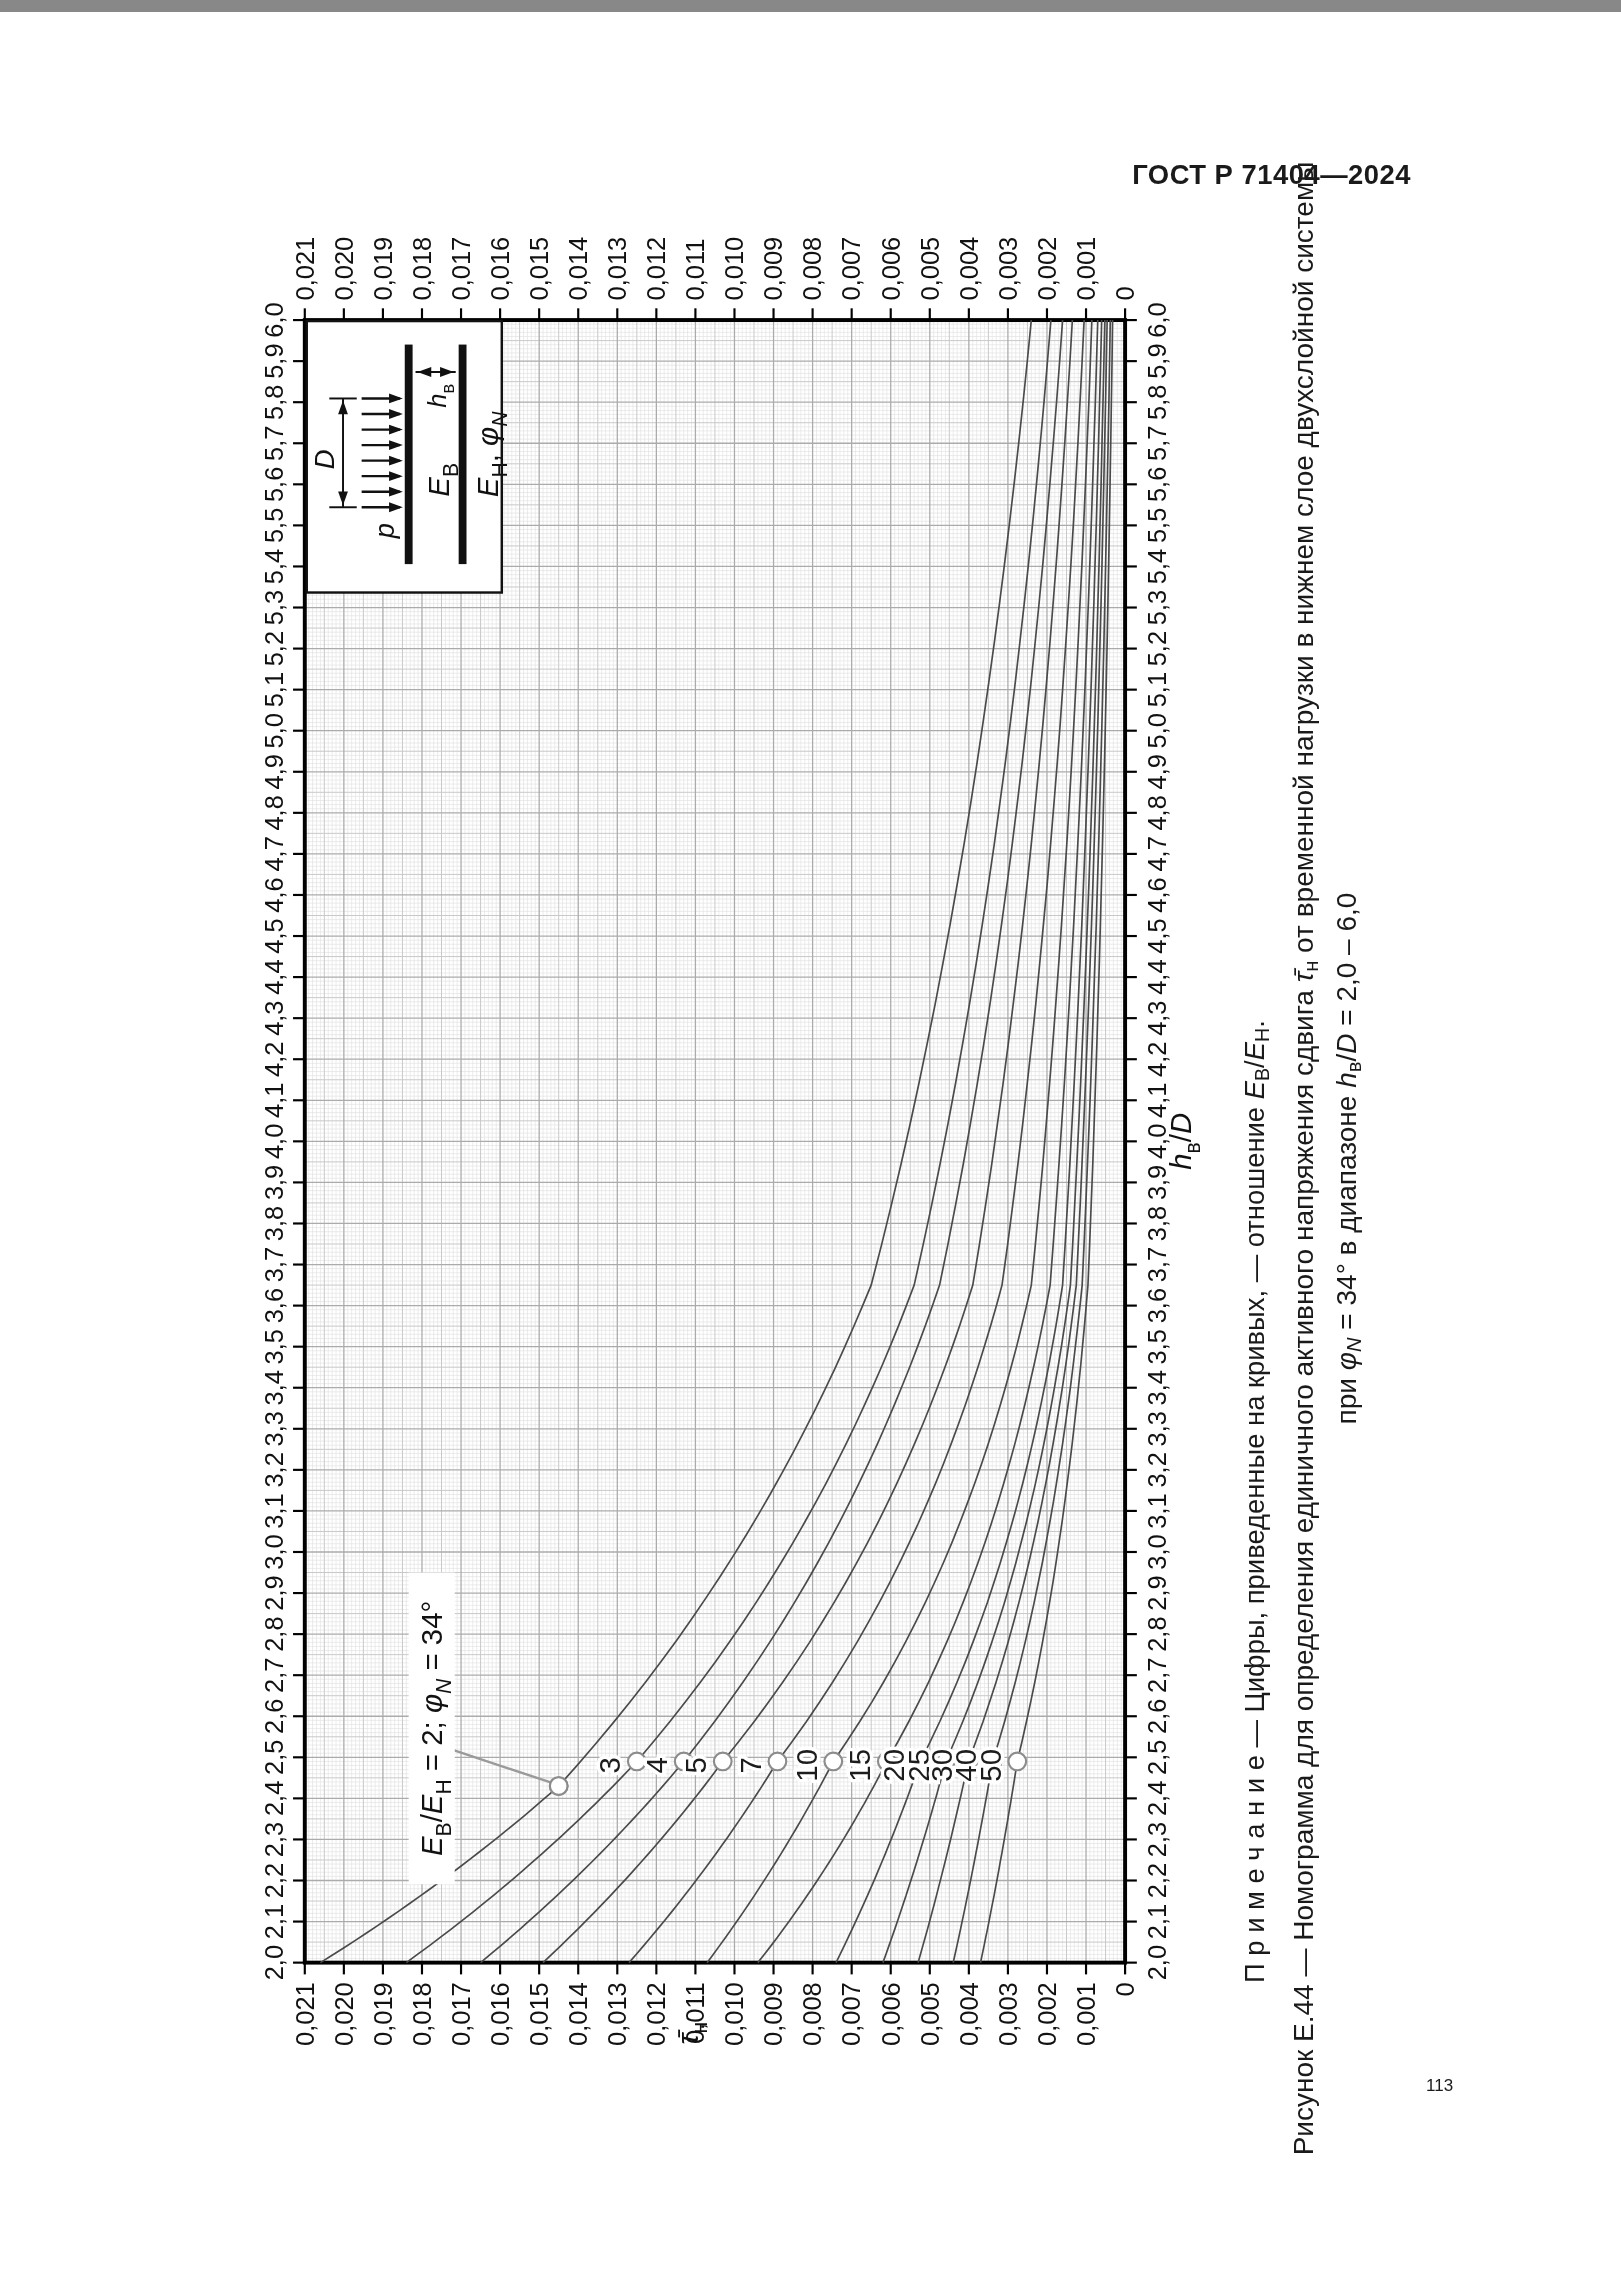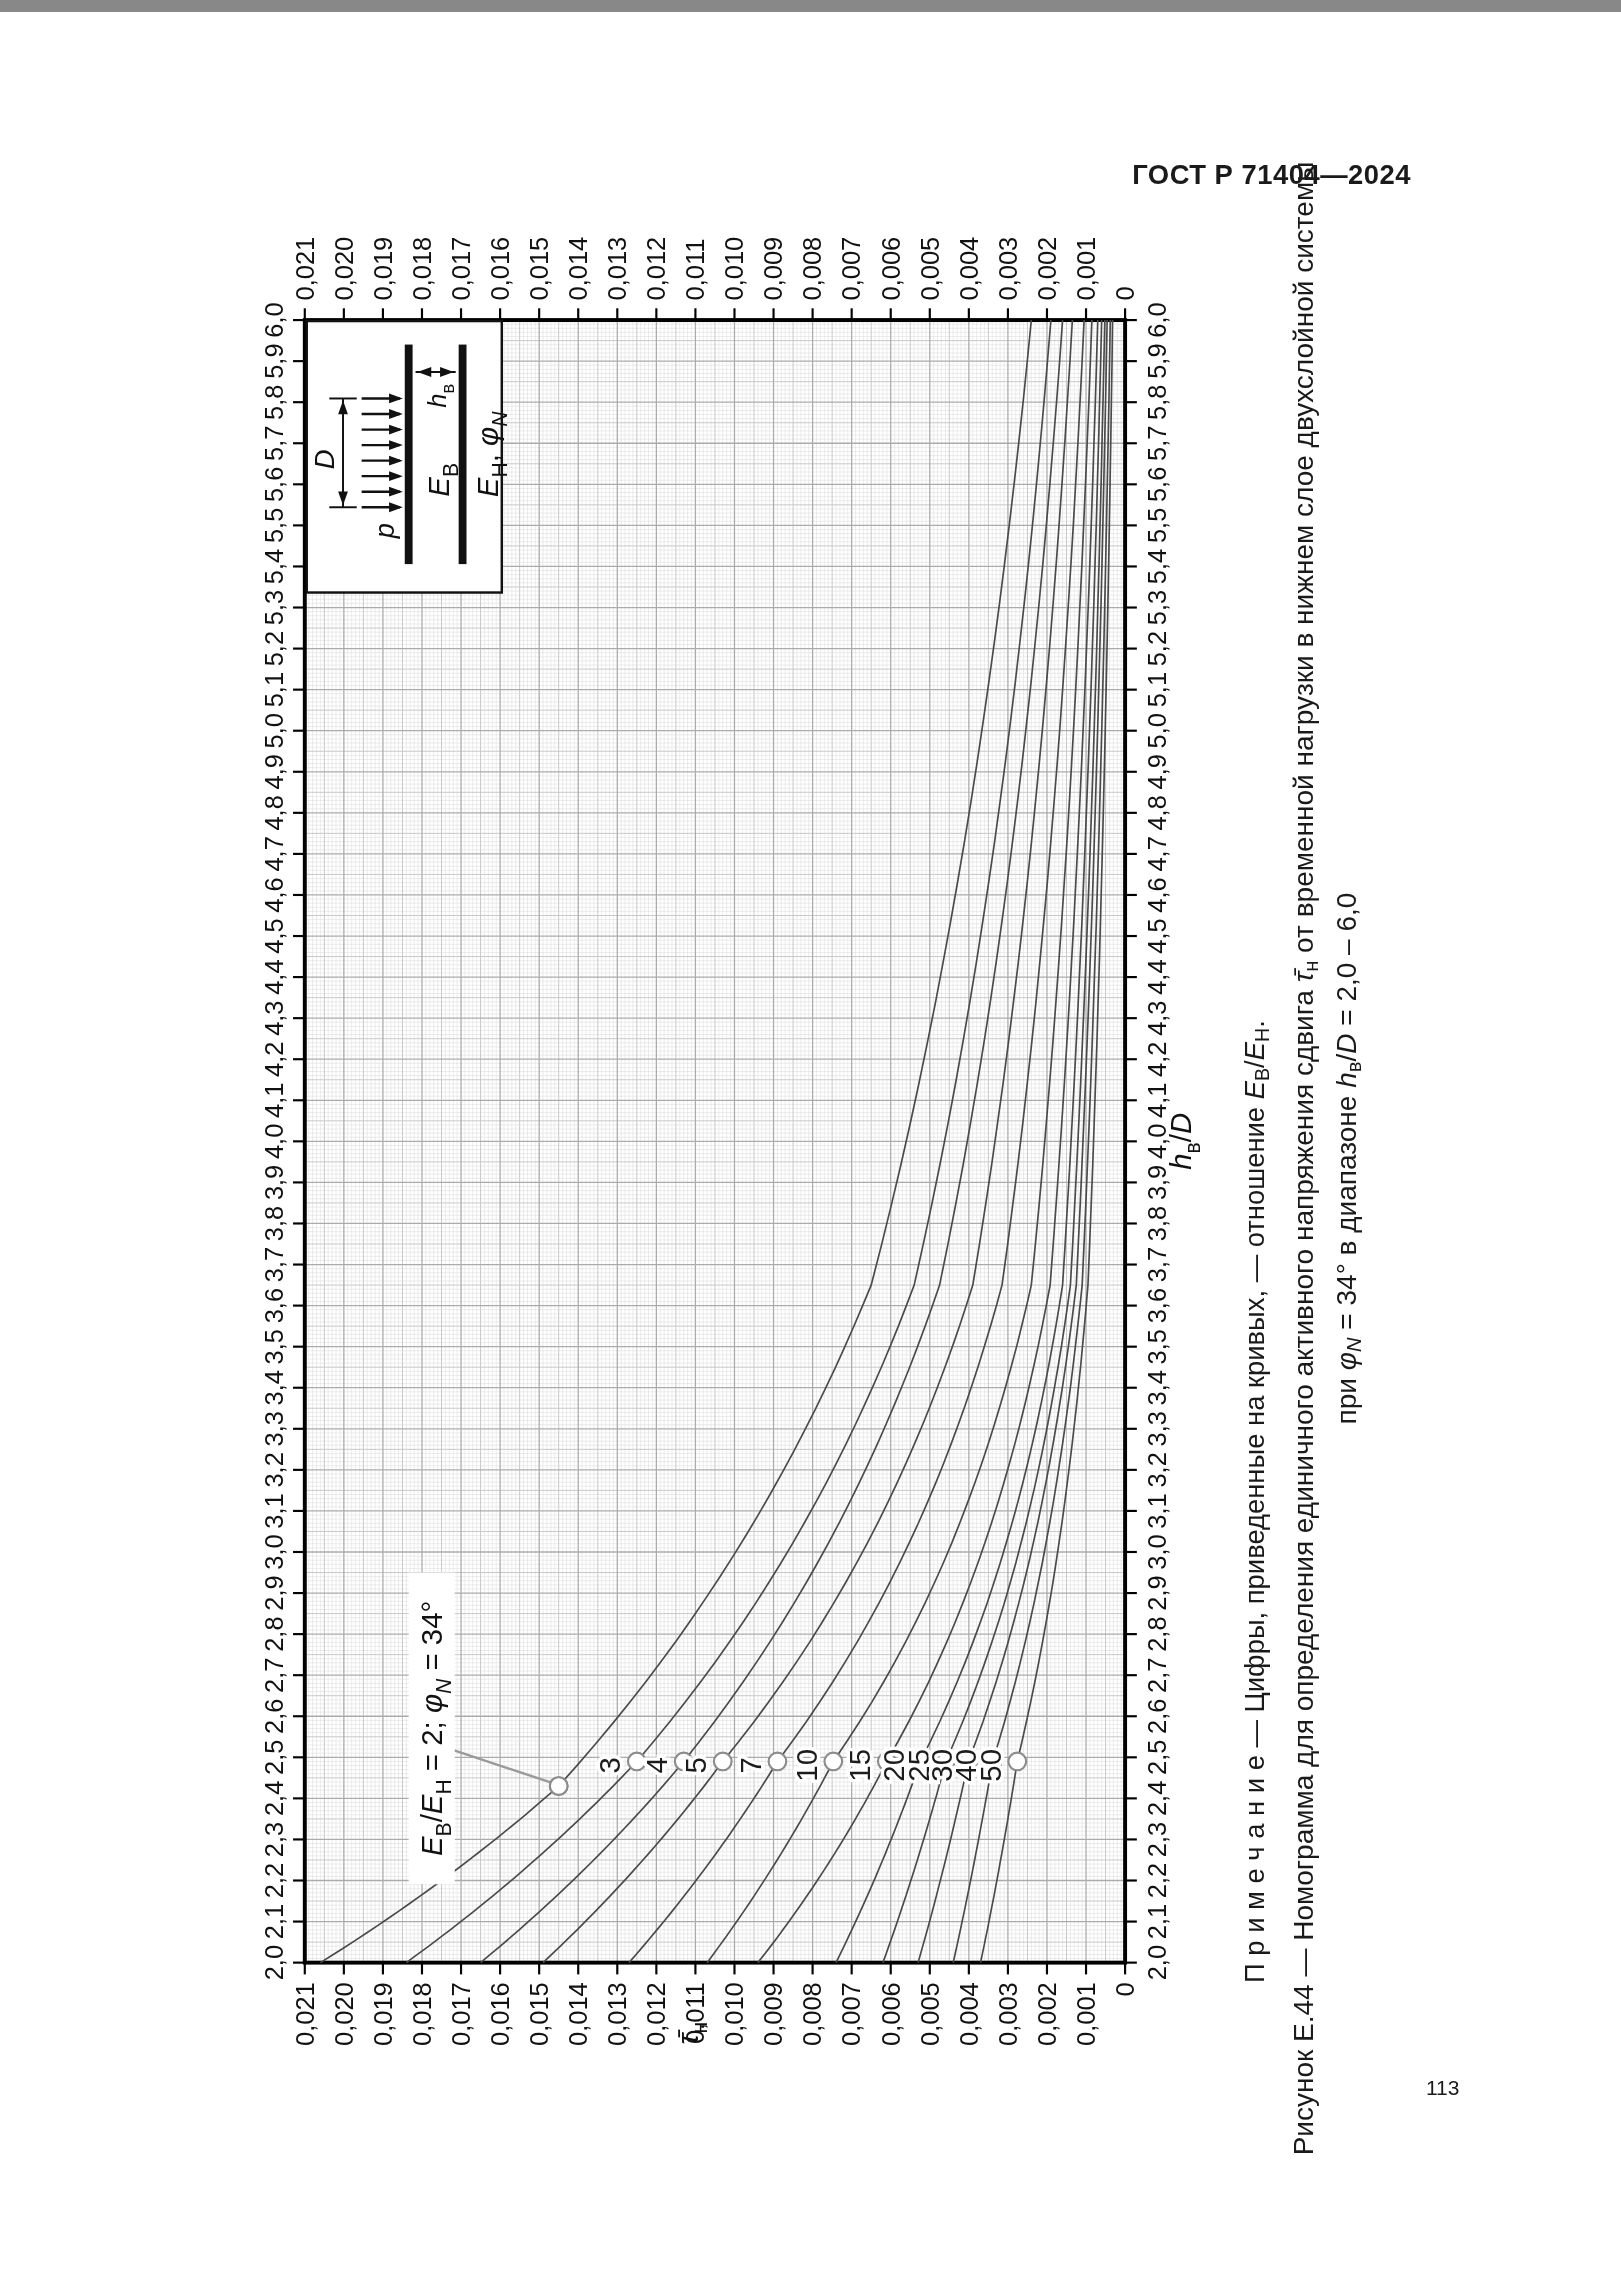--- a/index.html
+++ b/index.html
@@ -2,21 +2,21 @@
 <html><head>
 <meta charset="utf-8">
 <style>
   html,body{margin:0;padding:0;background:#888;}
   .page{
     position:relative;width:1621px;height:2293px;background:#ffffff;
     margin:12px auto;overflow:hidden;
     font-family:"Liberation Sans","DejaVu Sans",sans-serif;color:#1a1a1a;
   }
   .hdr{position:absolute;top:147px;right:210px;font-size:27.4px;font-weight:bold;letter-spacing:0.5px;}
-  .pagenum{position:absolute;top:2064px;left:1426px;font-size:21px;}
+  .pagenum{position:absolute;top:2064px;left:1426px;font-size:17px;}
   .rot{
     position:absolute;left:0;top:0;width:2293px;height:1621px;
     transform-origin:0 0;
     transform:translateY(2293px) rotate(-90deg);
   }
   .rot svg{position:absolute;left:0;top:0;}
   .ovl{position:absolute;white-space:nowrap;font-size:28px;line-height:33px;}
   .ovl.center{left:0;width:2293px;text-align:center;}
   .it{font-style:italic;}
   .sub{font-size:0.72em;vertical-align:-0.25em;}

